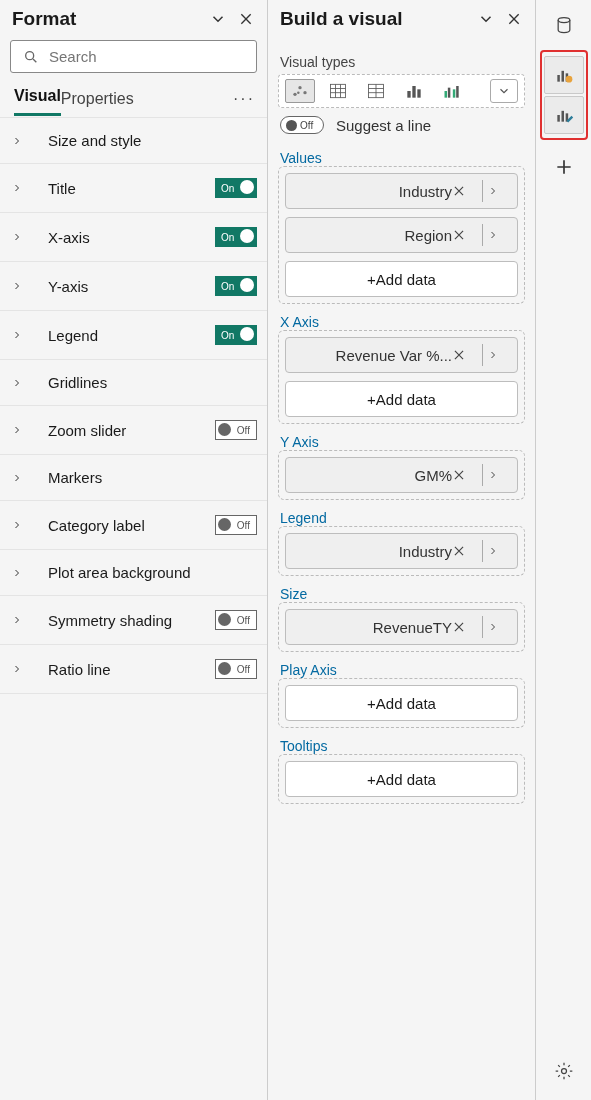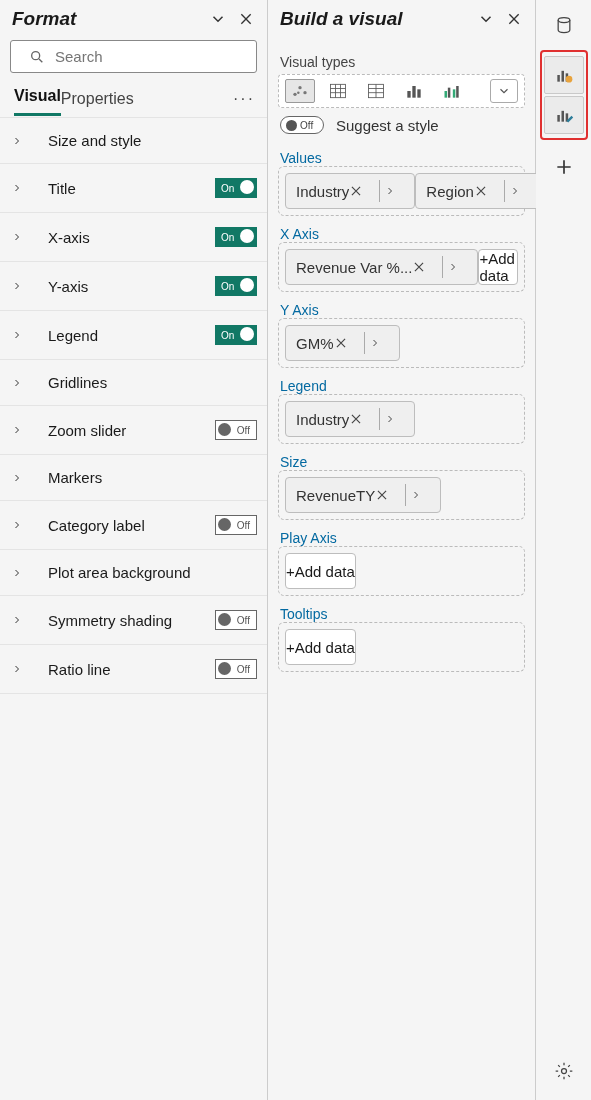--- a/index.html
+++ b/index.html
@@ -33,39 +33,38 @@
   }
   .pane-header {
     display: flex;
     align-items: center;
     justify-content: space-between;
     padding: 8px 12px 4px 12px;
   }
   .pane-title {
     font-size: 19px;
     font-weight: 600;
-    font-style: italic;
   }
   .hdr-icons { display:flex; gap:10px; }
   .icon-btn {
     cursor: pointer;
     display: inline-flex;
     align-items: center;
     justify-content: center;
     width: 18px; height: 18px;
     color: #333;
   }
   .search-wrap {
     margin: 6px 10px 8px 10px;
     border: 1px solid #888;
     border-radius: 3px;
     background: #fff;
     display: flex;
     align-items: center;
-    padding: 6px 18px;
+    padding: 6px 12px;
     gap: 8px;
   }
   .search-wrap svg { flex:0 0 auto; }
   .search-input {
     border: none;
     outline: none;
     font-size: 15px;
     color: #555;
     width: 100%;
     background: transparent;
@@ -157,22 +156,23 @@
     font-size:10px; color:#444; background:#fff; cursor:pointer;
   }
   .mini-toggle .dot{width:11px;height:11px;border-radius:50%;background:#555;}
   .suggest-text{font-size:15px;color:#333;}
 
   .well {
     margin: 0 10px 10px 10px;
     border: 1px dashed #bbb;
     border-radius: 6px;
     padding: 6px;
-    display:flex; flex-direction:row; 
+    display:flex; flex-direction:column; gap:8px;
     background: #f5f5f5;
+    text-align: right;
   }
   .well-label {
     font-size:14px; color:#0369a1; margin: 10px 0 0 12px;
   }
   .pill {
     display:flex; align-items:center;
     height: 36px;
     background:#efefef;
     border:1px solid #bdbdbd;
     border-radius:4px;
@@ -455,21 +455,21 @@
           <path d="M6 9l6 6 6-6" stroke="#555" stroke-width="2" fill="none"></path>
         </svg>
     </span>
   </div>
 
   <div class="suggest-row">
     <div class="mini-toggle">
       <span class="dot"></span>
       <span>Off</span>
     </div>
-    <div class="suggest-text">Suggest a style</div>
+    <div class="suggest-text">Suggest a line</div>
   </div>
 
   <div id="wells">
       <div class="well-label">Values</div>
       <div class="well">
         <div class="pill">
           <span class="name">Industry</span>
           <span class="x">
             <svg width="14" height="14" viewBox="0 0 24 24">
               <path d="M5 5l14 14M19 5L5 19" stroke="#444" stroke-width="2"></path>

